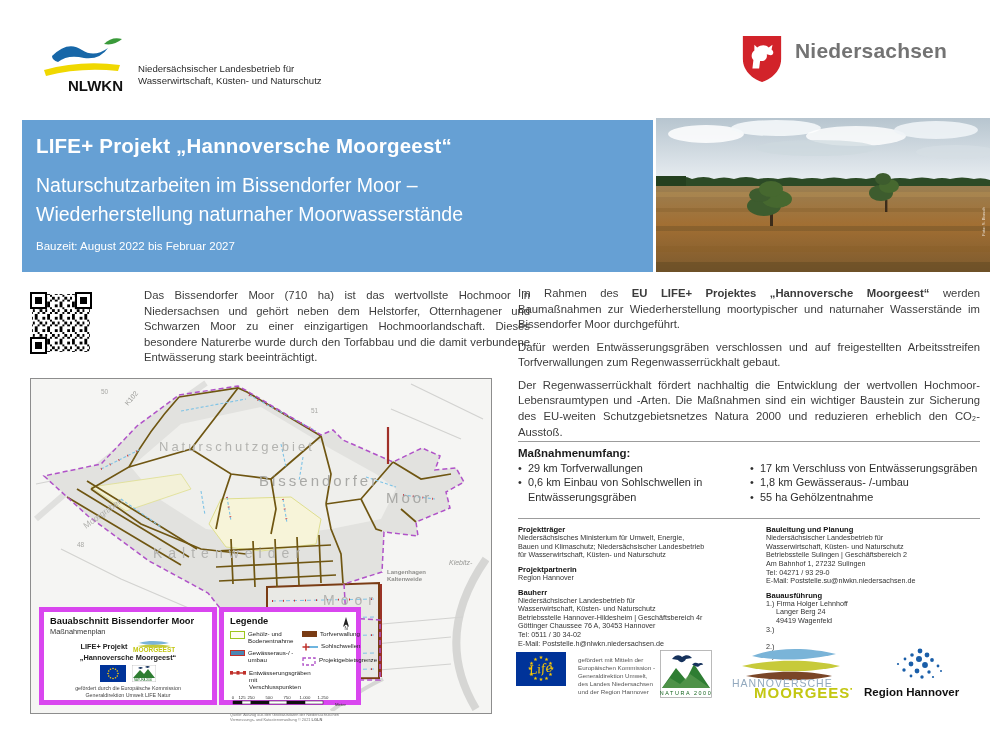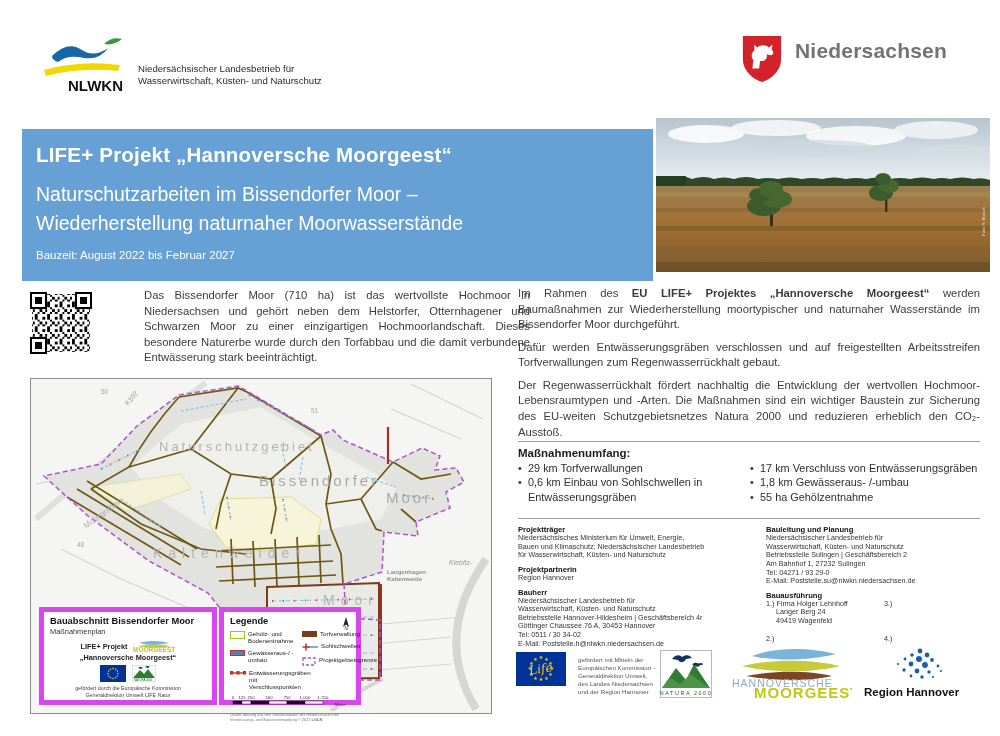--- a/index.html
+++ b/index.html
@@ -5,21 +5,21 @@
   html,body{margin:0;padding:0;background:#ffffff;}
   .poster{position:relative;width:1000px;height:736px;background:#fff;overflow:hidden;
           font-family:"Liberation Sans",sans-serif;color:#3a3a3a;}
   .abs{position:absolute;}
 
   
   .nlwkn-text{position:absolute;left:138px;top:63px;font-size:9.6px;line-height:1.3;color:#2b2b2b;}
   .state-name{position:absolute;left:795px;top:39px;font-size:21px;font-weight:bold;color:#737373;letter-spacing:.2px;}
 
   
-  .band{position:absolute;left:22px;top:129px;width:631px;height:152px;background:#66a0d4;color:#fff;}
+  .band{position:absolute;left:22px;top:120px;width:631px;height:152px;background:#66a0d4;color:#fff;}
   .band-title{margin:14px 0 0 14px;font-size:20.5px;font-weight:bold;letter-spacing:.2px;}
   .band-sub{margin:13px 0 0 14px;font-size:19.5px;font-weight:normal;line-height:1.5;}
   .band-period{margin:10px 0 0 14px;font-size:11.5px;}
 
   .photo{position:absolute;left:656px;top:118px;width:334px;height:154px;}
 
   
   .qr{position:absolute;left:30px;top:292px;width:62px;height:62px;}
   .intro{position:absolute;left:96px;top:288px;width:386px;font-size:11.3px;line-height:1.38;text-align:justify;color:#3c3c3c;margin-left:48px;}
 
@@ -61,21 +61,21 @@
   .m-cols .mc1{width:232px;}
   .m-cols .mc2{width:230px;}
   .m-cols li{font-size:10.9px;line-height:1.32;color:#2e2e2e;padding-left:10px;position:relative;}
   .m-cols li::before{content:"•";position:absolute;left:0;}
   .contacts{position:absolute;left:518px;top:525px;width:462px;display:flex;}
   .ccol1{width:248px;}
   .ccol2{width:214px;}
   .chead{font-size:7.6px;font-weight:bold;color:#111;margin-top:5px;}
   .chead:first-child{margin-top:0;}
   .cline{font-size:7.2px;line-height:1.2;color:#333;}
-  .bau-grid{display:flex;}
+  .bau-grid{display:flex;flex-direction:column;}
   .bau-left{width:118px;}
   .bau-right{width:60px;}
   .bau-ind{padding-left:10px;}
   .bau-row2{margin-top:9px;}
 
   
   .eu-life{position:absolute;left:516px;top:652px;}
   .life-text{position:absolute;left:578px;top:656px;width:100px;font-size:6.2px;line-height:1.3;color:#555;}
   .natura{position:absolute;left:660px;top:650px;}
   .moorgeest{position:absolute;left:730px;top:644px;}

